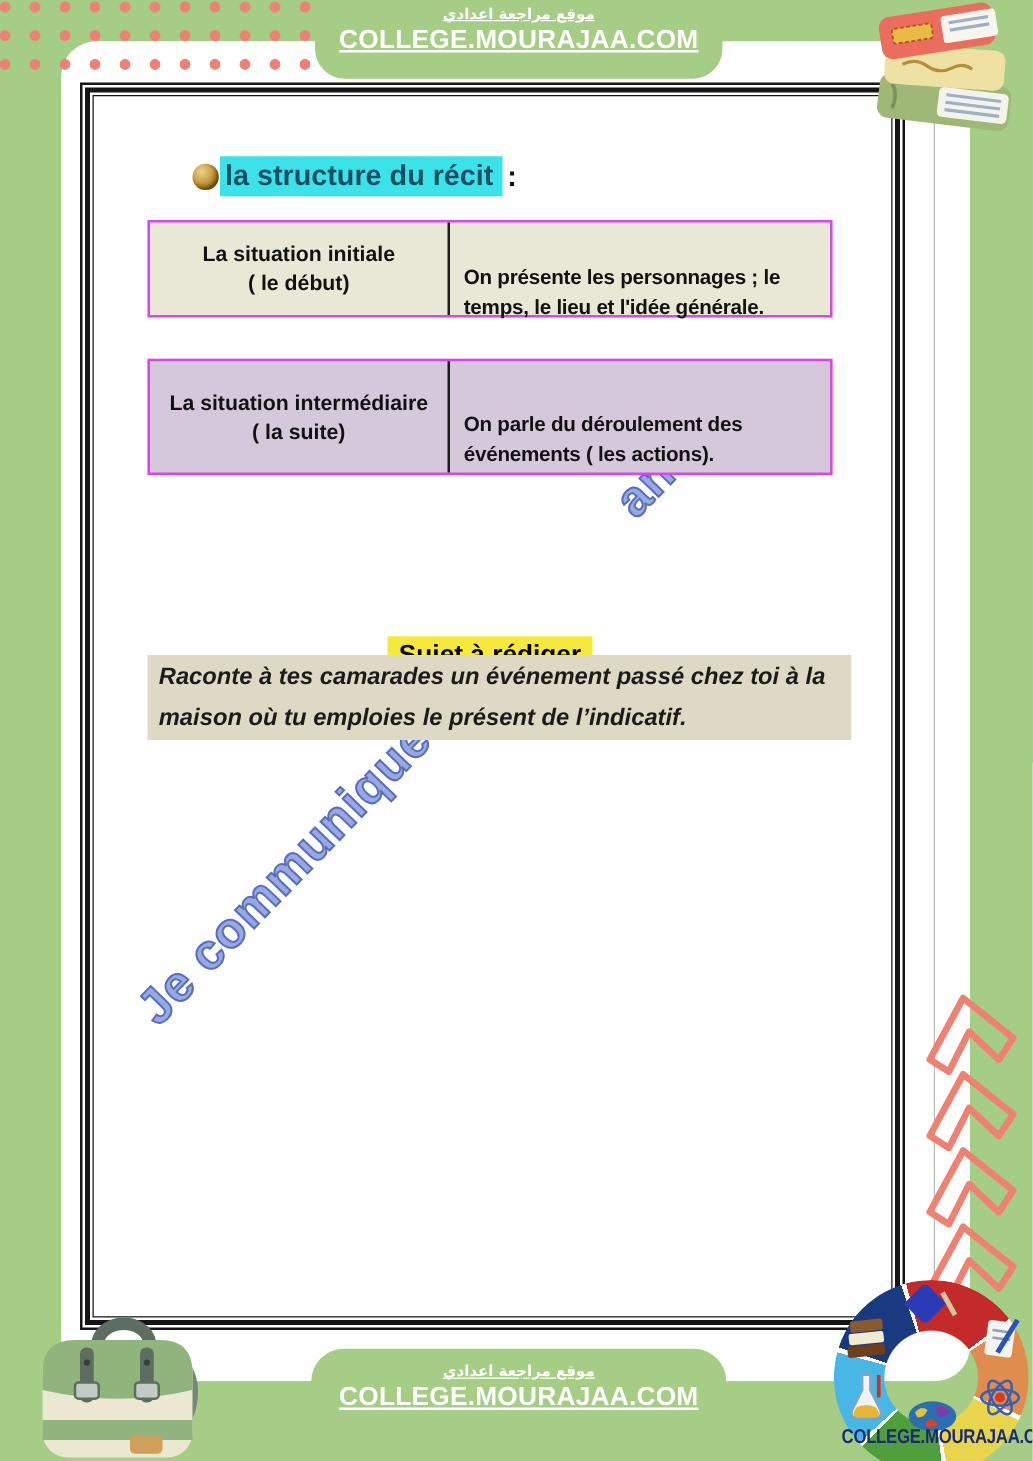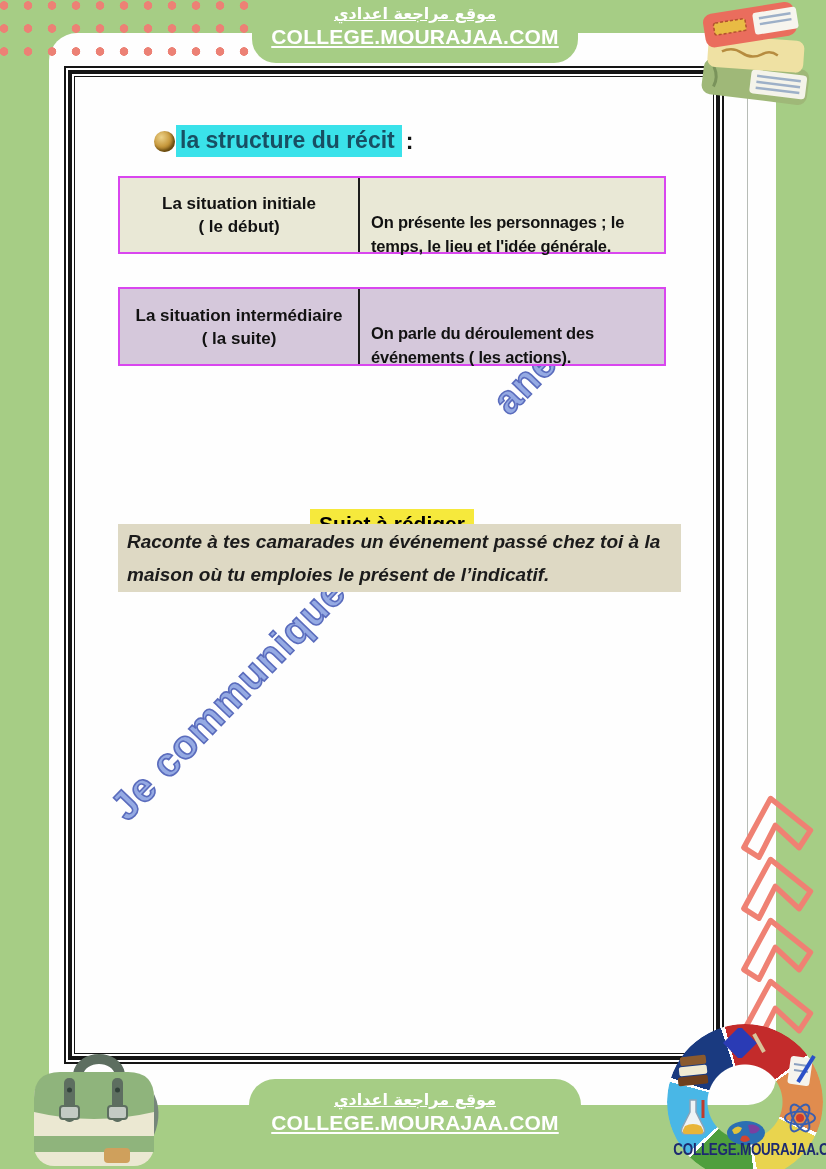--- a/index.html
+++ b/index.html
@@ -11,21 +11,21 @@
   .page-edge-line{position:absolute;left:747px;top:88px;width:1px;height:952px;background:#b7bcb6;}
 
   
   .dots{position:absolute;left:-8px;top:-6px;width:348px;height:70px;
     background-image:radial-gradient(circle,#ec8175 4px,rgba(0,0,0,0) 4.6px);
     background-size:24px 23px;z-index:3;}
 
   
   .header-bump{position:absolute;left:252px;top:0;width:326px;height:63px;background:#a6cd85;
     border-radius:0 0 24px 24px;z-index:4;text-align:center;color:#fff;}
-  .banner-ar{font-family:"DejaVu Sans",sans-serif;font-size:16px;font-weight:bold;text-decoration:underline;margin-top:4px;}
+  .banner-ar{font-family:"DejaVu Sans",sans-serif;font-size:12px;font-weight:bold;text-decoration:underline;margin-top:4px;}
   .banner-url{font-size:21px;font-weight:bold;text-decoration:underline;letter-spacing:.2px;margin-top:2px;}
   .footer-band{position:absolute;left:0;top:1105px;width:826px;height:64px;background:#a6cd85;z-index:5;}
   .footer-bump{position:absolute;left:249px;top:1079px;width:332px;height:40px;background:#a6cd85;
     border-radius:26px 26px 0 0;z-index:5;}
   .footer-text{position:absolute;left:249px;top:1086px;width:332px;text-align:center;color:#fff;z-index:6;}
 
   
   .frame{position:absolute;left:68px;top:70px;width:644px;height:982px;border:4px solid #151515;
     box-shadow:0 0 0 2px #ffffff,0 0 0 4px #151515, inset 0 0 0 2px #ffffff, inset 0 0 0 3px #151515;
     z-index:2;}
@@ -41,21 +41,21 @@
   
   .wm{position:absolute;z-index:3;font-weight:bold;font-size:40px;letter-spacing:1px;
     color:#95aae3;-webkit-text-stroke:1.6px #5a6cbd;transform-origin:0 100%;white-space:nowrap;}
   .wm-main{left:134px;top:784px;transform:rotate(-46deg);}
   .wm-frag{left:516px;top:378px;transform:rotate(-46deg);}
 
   
   .trow{position:absolute;left:118px;width:548px;display:flex;border:2px solid #d946ef;
     box-sizing:border-box;z-index:4;color:#121212;}
   .trow1{top:176px;height:78px;background:#e9e8d6;}
-  .trow2{top:287px;height:79px;background:#d5c8db;}
+  .trow2{top:287px;height:93px;background:#d5c8db;}
   .trow3{top:400px;height:84px;background:#dbe3f3;}
   .cell-term{width:238px;border-right:2px solid #1c1c1c;display:flex;align-items:center;justify-content:center;
     text-align:center;font-weight:bold;font-size:17px;line-height:23px;white-space:pre-line;}
   .cell-def{flex:1;display:flex;align-items:center;font-weight:bold;font-size:16.5px;line-height:24px;
     padding:4px 6px 4px 11px;white-space:pre-line;letter-spacing:-0.2px;margin-top:37px;}
 
   
   .subject-heading{position:absolute;left:118px;top:512px;width:548px;text-align:center;z-index:4;}
   .subject-heading span{background:#f6e93c;color:#000000;font-weight:bold;font-size:21px;padding:3px 9px 4px 9px;}
   .subject-text{position:absolute;left:118px;top:524px;width:563px;height:68px;background:#ded9c4;z-index:4;

